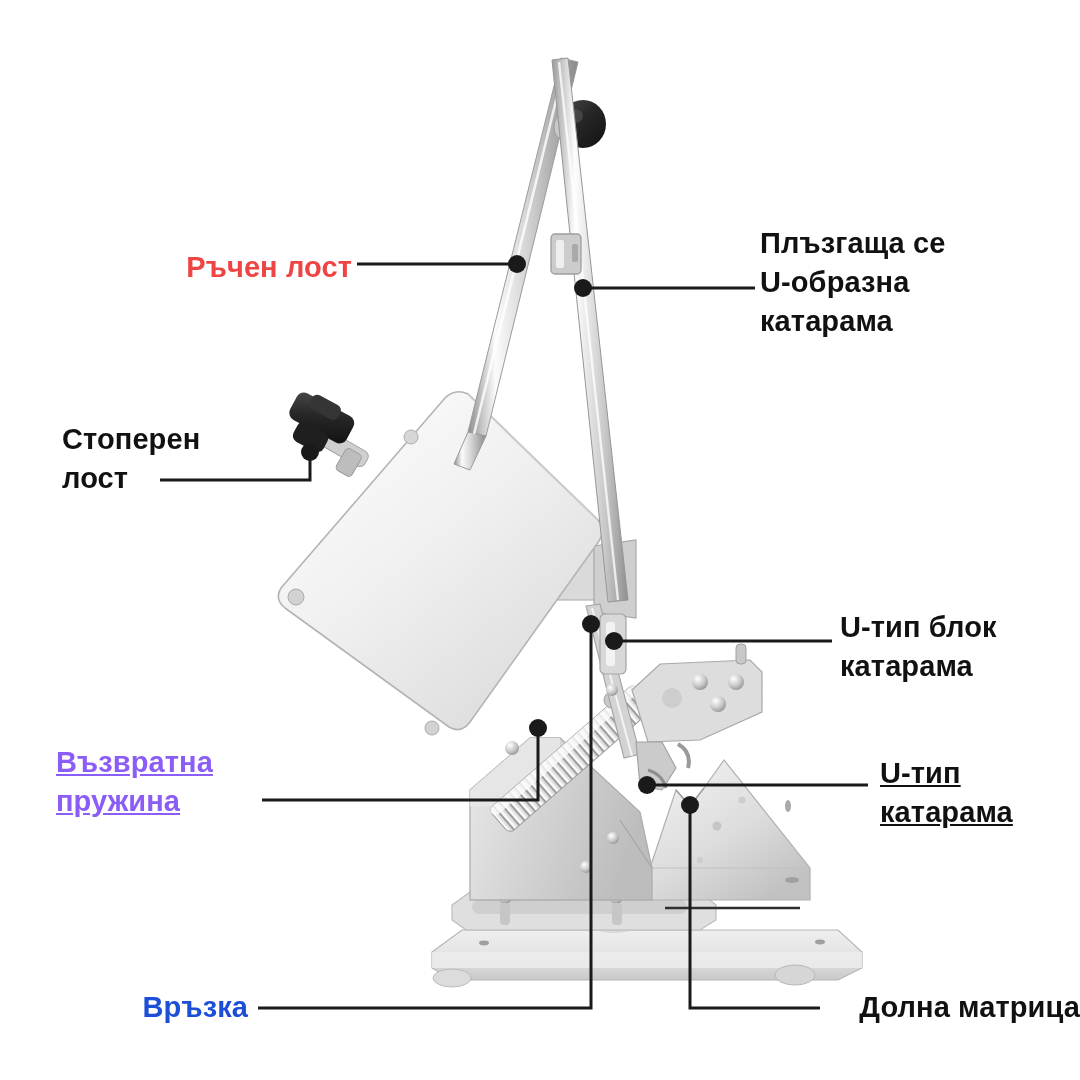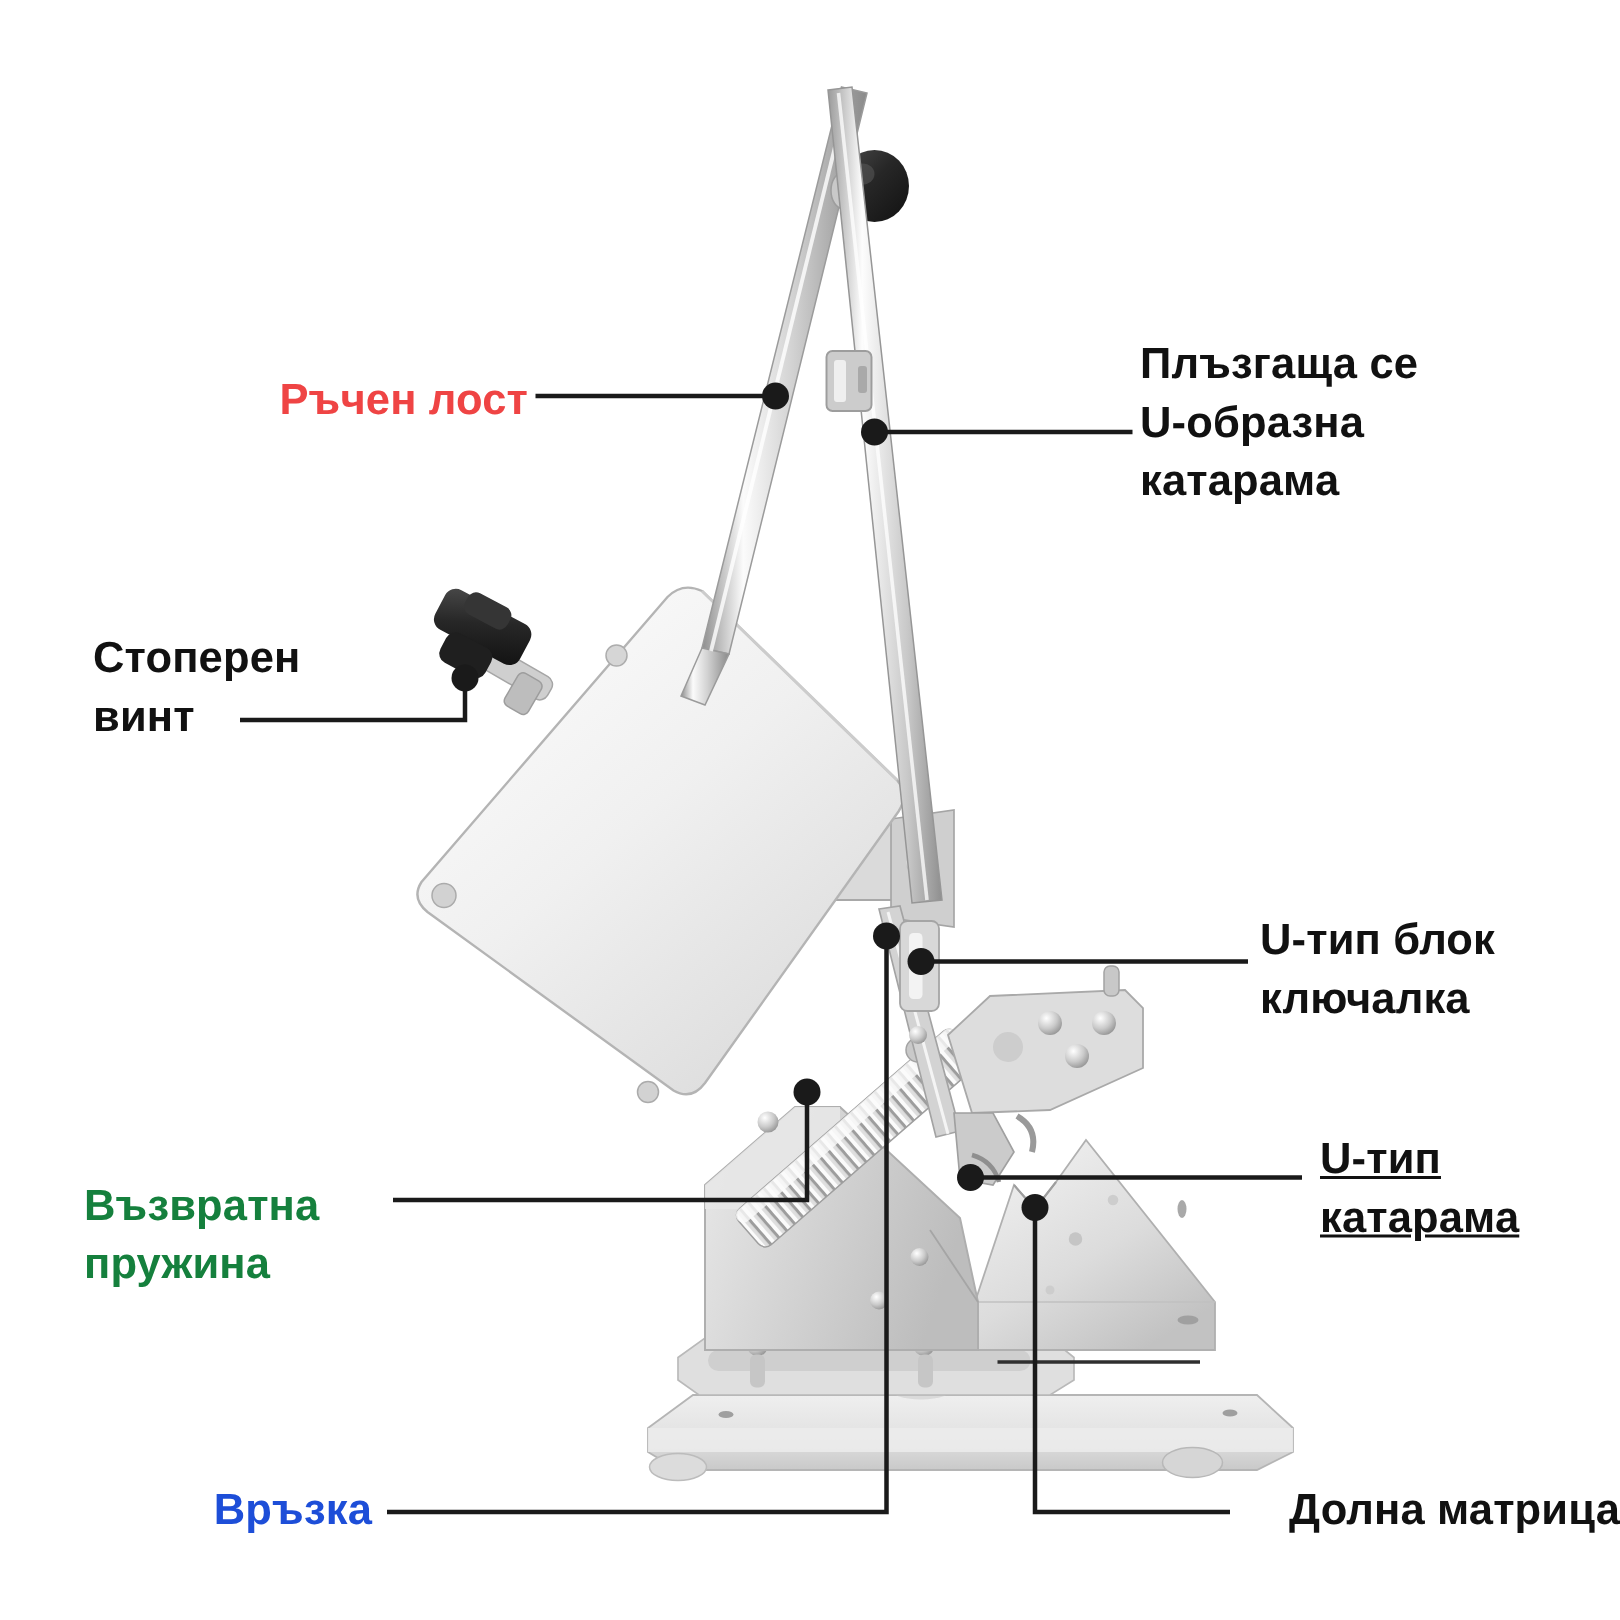--- a/index.html
+++ b/index.html
@@ -243,24 +243,24 @@
         <circle cx="690" cy="805" r="9" fill="#1a1a1a"></circle>
       </g>
   </svg>
 
   <div id="labels">
       <div class="label left" style="left: 22px; top: 248px; width: 330px; color: #ef4444;">Ръчен лост</div>
       <div class="label center" style="left: 760px; top: 224px; width: 245px; color: rgb(17, 17, 17);">Плъзгаща се
 U-образна
 катарама</div>
       <div class="label center" style="left: 62px; top: 420px; width: 190px; color: rgb(17, 17, 17);">Стоперен
-винт</div>
+лост</div>
       <div class="label center" style="left: 840px; top: 608px; width: 200px; color: rgb(17, 17, 17);">U-тип блок
-ключалка</div>
-      <div class="label center" style="left: 56px; top: 785px; width: 200px; color: #15803d;">Възвратна
+катарама</div>
+      <div class="label center" style="left: 56px; top: 743px; width: 200px; color: #8b5cf6; text-decoration: underline;">Възвратна
 пружина</div>
       <div class="label center" style="left: 880px; top: 754px; width: 190px; color: rgb(17, 17, 17); text-decoration: underline;">U-тип
 катарама</div>
       <div class="label left" style="left: 40px; top: 988px; width: 208px; color: #1d4ed8;">Връзка</div>
       <div class="label right" style="left: 830px; top: 988px; width: 250px; color: rgb(17, 17, 17);">Долна матрица</div>
     </div>
 
 </div>
 
 </body></html>

